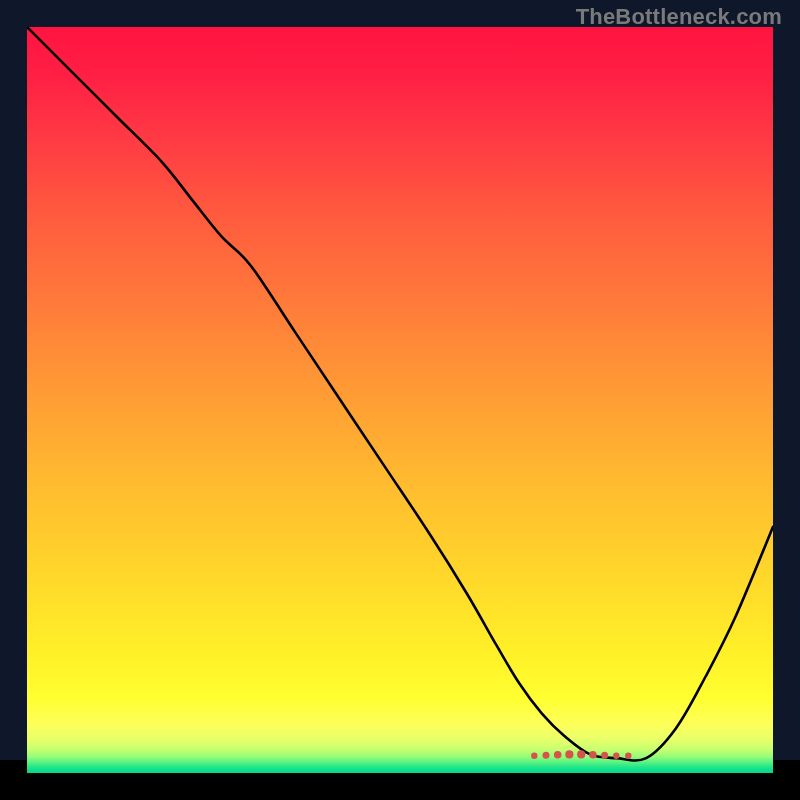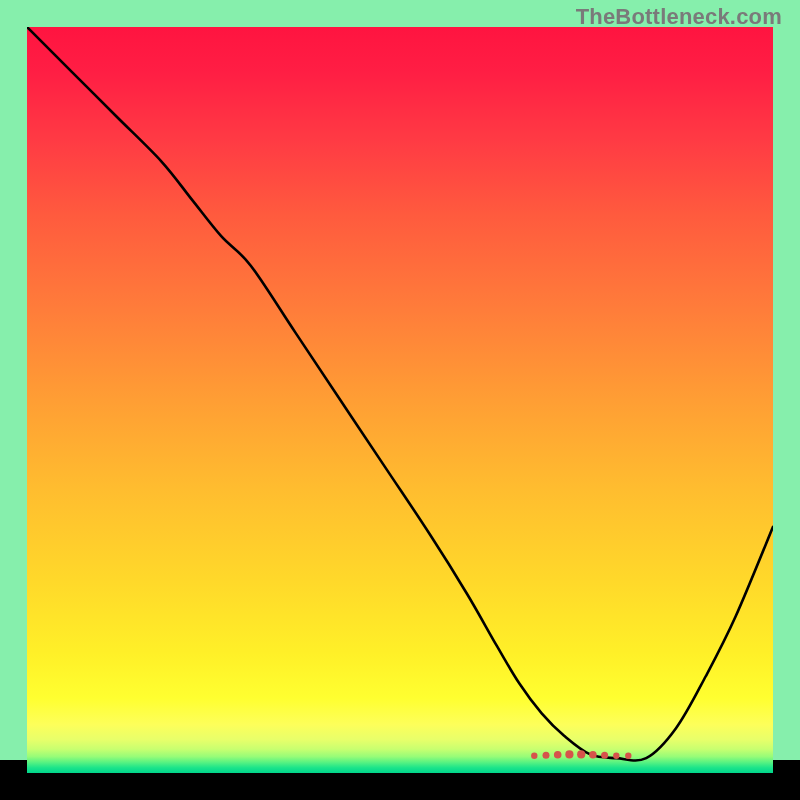--- a/index.html
+++ b/index.html
@@ -7,21 +7,21 @@
     padding: 0;
     width: 800px;
     height: 800px;
     background: #000;
     font-family: Arial, Helvetica, sans-serif;
   }
   .wrap {
     position: relative;
     width: 800px;
     height: 760px;
-    background: #86efac;
+    background: #0f172a;
   }
   .watermark {
     position: absolute;
     top: 4px;
     right: 18px;
     color: #7a7a7a;
     font-size: 22px;
     font-weight: 600;
     letter-spacing: 0.2px;
     z-index: 10;

